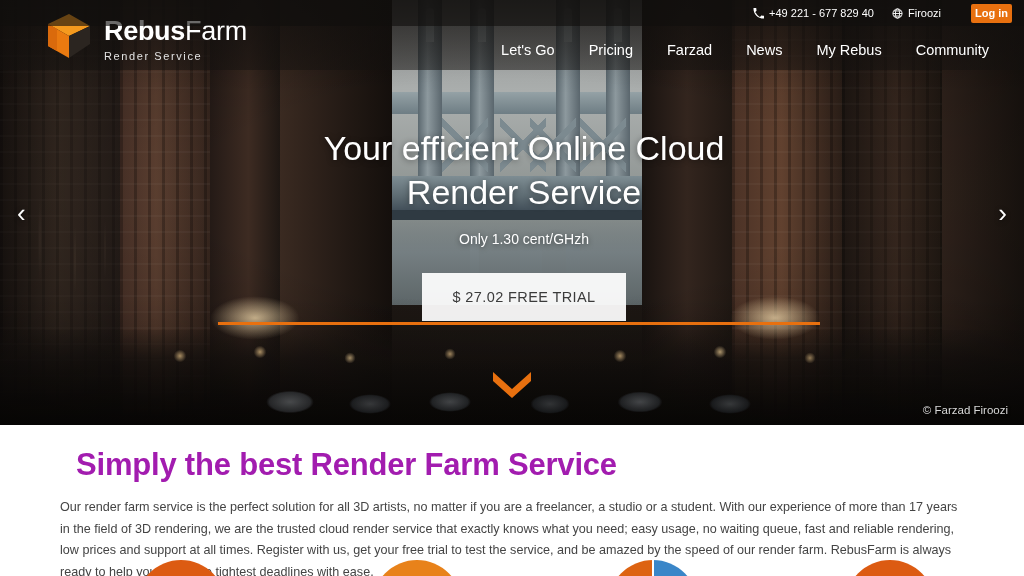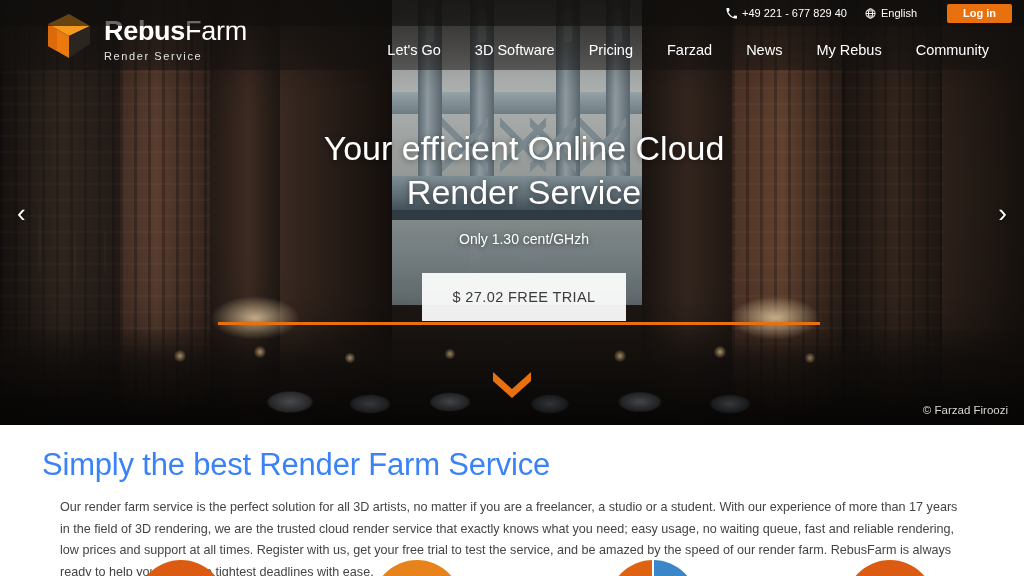--- a/index.html
+++ b/index.html
@@ -164,21 +164,21 @@
     padding-right:12px; z-index:40;
   }
   .topbar .item{
     display:flex; align-items:center; gap:5px;
     color:#ffffff; font-size:11px; margin-left:18px; white-space:nowrap;
   }
   .topbar svg{ display:block; }
   .login-btn{
     margin-left:30px; background:#e8700f; color:#fff;
     font-size:11px; font-weight:bold;
-    padding:4px 16px; border:none; border-radius:2px; cursor:pointer;
+    padding:4px 4px; border:none; border-radius:2px; cursor:pointer;
     line-height:1;
   }
 
   
   .header{
     position:absolute; left:0; top:0; width:1024px; height:70px;
     background:linear-gradient(180deg, rgba(20,17,15,.72), rgba(20,17,15,.52));
     z-index:30;
   }
   .logo{
@@ -239,22 +239,22 @@
     color:#d8d8d8; font-size:11.5px; white-space:nowrap;
     text-shadow:0 1px 3px rgba(0,0,0,.8);
   }
 
   
   .section{
     position:absolute; left:0; top:425px; width:1024px; height:151px;
     background:#ffffff;
   }
   .sec-title{
-    position:absolute; left:42px; top:22px;
-    color:#3b82f6; font-size:31px; font-weight:400; letter-spacing:-.2px;
+    position:absolute; left:76px; top:22px;
+    color:#a21caf; font-size:31px; font-weight:700; letter-spacing:-.2px;
   }
   .sec-body{
     position:absolute; left:60px; top:72px; width:910px;
     color:#444444; font-size:12.6px; line-height:1.72; text-align:left;
   }
 
   
   .circles{
     position:absolute; left:0; top:560px; width:1024px; height:16px;
     overflow:hidden;
@@ -330,21 +330,21 @@
       <span>+49 221 - 677 829 40</span>
     </div>
     <div class="item">
       <span>
         <svg width="11" height="11" viewBox="0 0 24 24" fill="none" stroke="#ffffff" stroke-width="2">
           <circle cx="12" cy="12" r="10"></circle>
           <ellipse cx="12" cy="12" rx="4.5" ry="10"></ellipse>
           <path d="M2 12h20M3.5 6.5h17M3.5 17.5h17"></path>
         </svg>
       </span>
-      <span>English</span>
+      <span>Firoozi</span>
     </div>
     <button class="login-btn">Log in</button>
   </div>
 
   <div class="header">
     <div class="logo">
       <span>
         <svg width="52" height="52" viewBox="0 0 52 52">
           <polygon points="6,14 27,4 48,16 27,26" fill="#f59a1e"></polygon>
           <polygon points="6,14 27,26 27,48 6,36" fill="#ea7a10"></polygon>
@@ -355,21 +355,20 @@
       <div class="logo-text">
         <div class="logo-title">
           <b>Rebus</b><span class="thin">Farm</span>
         </div>
         <div class="logo-sub">Render Service</div>
       </div>
     </div>
 
     <nav class="nav">
       <a>Let's Go</a>
-      <a>3D Software</a>
       <a>Pricing</a>
       <a>Farzad</a>
       <a>News</a>
       <a>My Rebus</a>
       <a>Community</a>
     </nav>
   </div>
 
   <div class="hero-content">
     <div class="hero-title">Your efficient Online Cloud Render Service</div>

